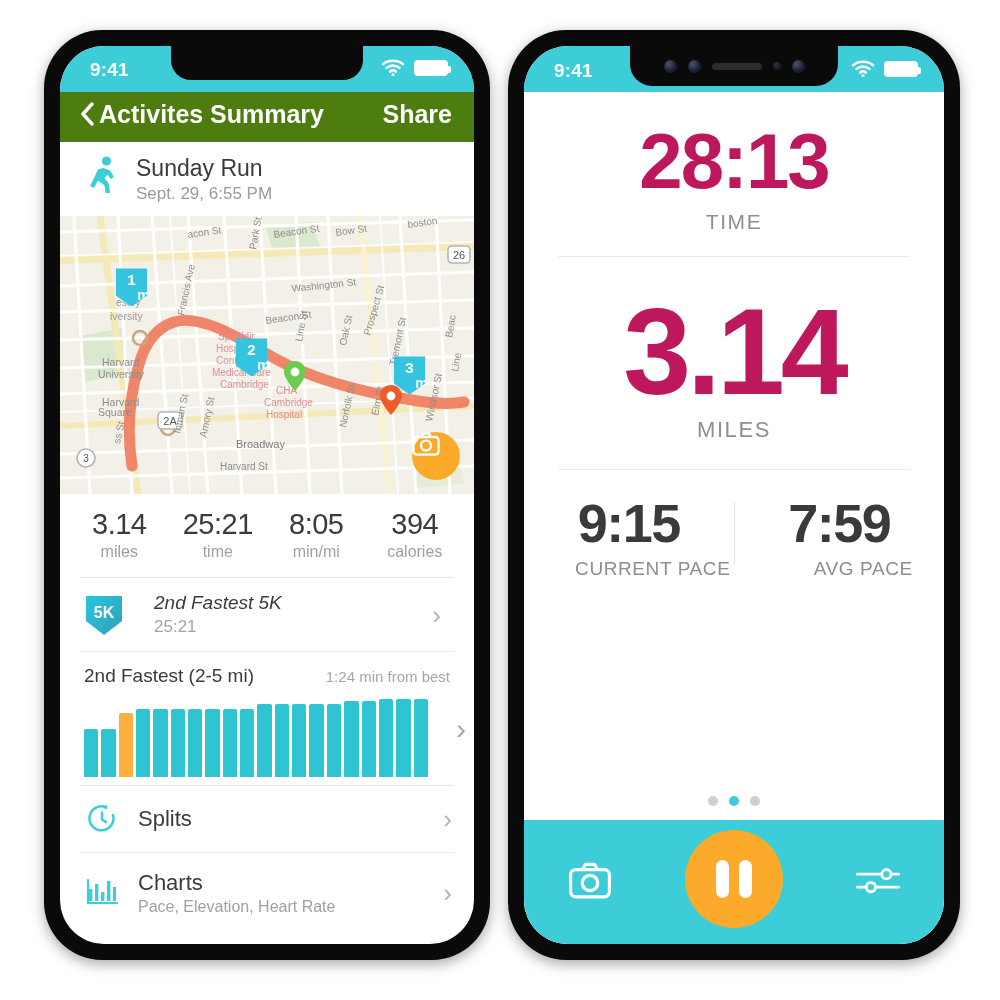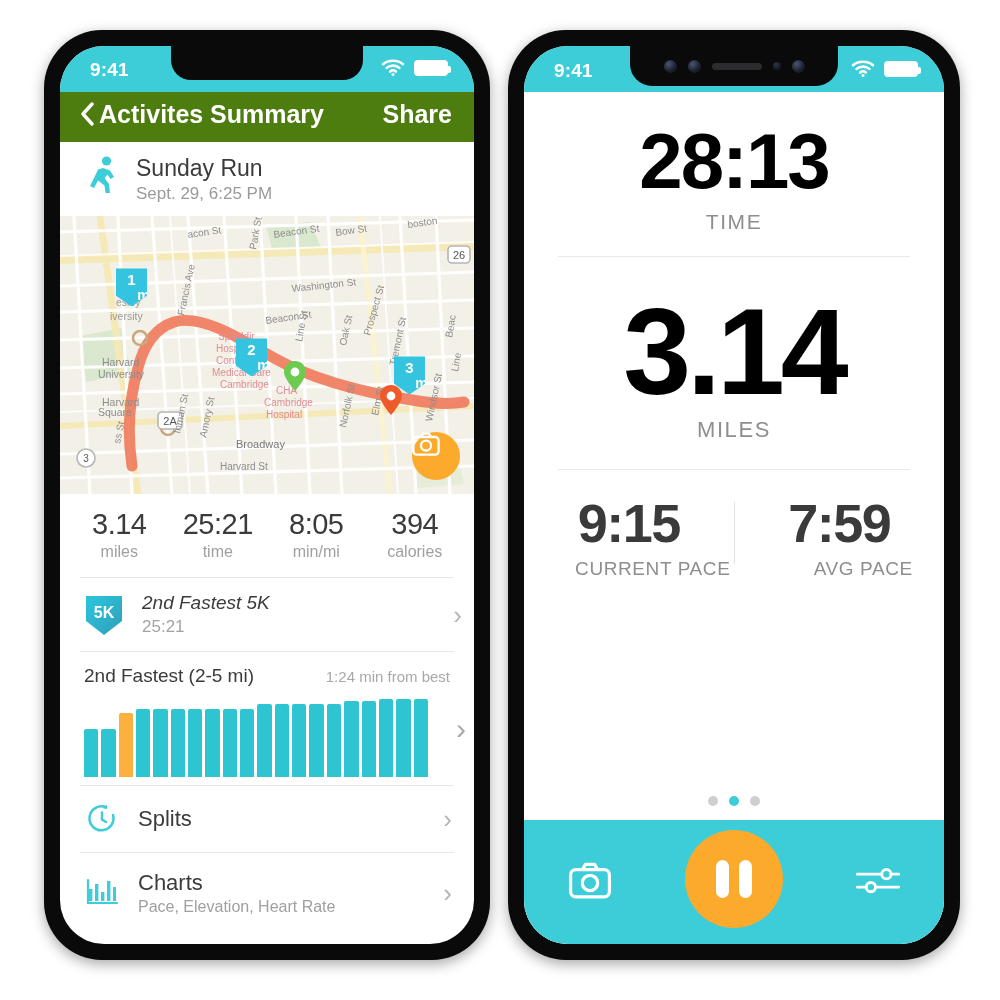--- a/index.html
+++ b/index.html
@@ -101,21 +101,21 @@
 
   
   .stats { display:flex; padding: 14px 10px 16px; background:#fff; }
   .stat { flex:1; text-align:center; }
   .stat .v { font-size: 29px; color:#3b3b3b; letter-spacing:-.5px; }
   .stat .l { font-size: 16px; color:#a0a0a0; margin-top: 2px; }
 
   .divider { height:1px; background:#e8e8e8; margin: 0 20px; }
 
   
-  .ach { display:flex; align-items:center; gap:18px; padding: 14px 12px 14px 24px; }
+  .ach { display:flex; align-items:center; gap:30px; padding: 14px 33px 14px 24px; }
   .ach-txt .t { font-size: 19px; color:#3b3b3b;font-style:italic; }
   .ach-txt .s { font-size: 17px; color:#a3a3a3; margin-top: 3px; }
   .chev { margin-left:auto; color:#b4b4b4; font-size: 26px; line-height:1; font-weight:300; }
 
   
   .chartblk { padding: 13px 0 8px 24px; position:relative; }
   .chart-head { display:flex; align-items:baseline; padding-right: 24px; }
   .chart-head .t { font-size: 19px; color:#3b3b3b; }
   .chart-head .s { margin-left:auto; font-size: 15px; color:#a8a8a8; }
   .bars { display:flex; align-items:flex-end; gap:3px; height: 78px; margin-top: 12px; padding-right: 46px; }
@@ -127,21 +127,21 @@
   }
 
   
   .row { display:flex; align-items:center; gap:20px; padding: 17px 22px 17px 26px; }
   .row .lbl { font-size: 22px; color:#3b3b3b; }
   .row .sub { font-size: 16px; color:#a0a0a0; margin-top: 2px; }
 
   
   .rbody { height: calc(100% - 46px); display:flex; flex-direction:column; background:#fff; }
   .metric { text-align:center; }
-  .metric .big { color:#000000; font-weight:700; letter-spacing:-2px; line-height:1; }
+  .metric .big { color:#be185d; font-weight:700; letter-spacing:-2px; line-height:1; }
   .metric .cap { color:#8e8e8e; font-size: 21px; letter-spacing: 1.6px; margin-top: 10px; }
   .m-time  { padding: 30px 0 22px; }
   .m-time .big { font-size: 78px; }
   .m-dist  { padding: 34px 0 26px; }
   .m-dist .big { font-size: 122px; letter-spacing:-4px; }
   .m-dist .cap { font-size: 22px; margin-top: 4px; }
   .hr { height:1px; background:#e9e9e9; margin: 0 34px; }
   .paces { display:flex; padding: 26px 0 0; }
   .pace { flex:1; text-align:center; }
   .pace .big { font-size: 54px; color:#3a3a3a; font-weight:700; letter-spacing:-1.5px; line-height:1; }
@@ -194,21 +194,21 @@
         <span class="nav-share">Share</span>
       </div>
 
       <div class="run-head">
         <svg width="36" height="40" viewBox="0 0 36 40">
           <circle cx="22.5" cy="6" r="4.6" fill="#3ccdd8"></circle>
           <path d="M19 13 L26 15.5 L30 22 L26.6 24 L23.5 19.5 L20.5 23 L25 29 L26 38 L21.5 38 L20.5 30.5 L14 25.5 L10 33 L6 31 L11 21 L14 14.5 Z" fill="#3ccdd8"></path>
         </svg>
         <span>
           <div class="run-title">Sunday Run</div>
-          <div class="run-date">Sept. 29, 6:25 PM</div>
+          <div class="run-date">Sept. 29, 6:55 PM</div>
         </span>
       </div>
 
       <div class="map">
         <svg viewBox="0 0 414 278" preserveAspectRatio="none">
           <rect width="414" height="278" fill="#f3f0e7"></rect>
 
           <path d="M206 10 L250 6 L262 34 L214 40 Z" fill="#d9e8cf"></path>
           <path d="M20 120 L62 112 L70 156 L26 166 Z" fill="#d9e8cf"></path>
           <path d="M352 236 L396 232 L404 268 L356 272 Z" fill="#e5edd8"></path>

